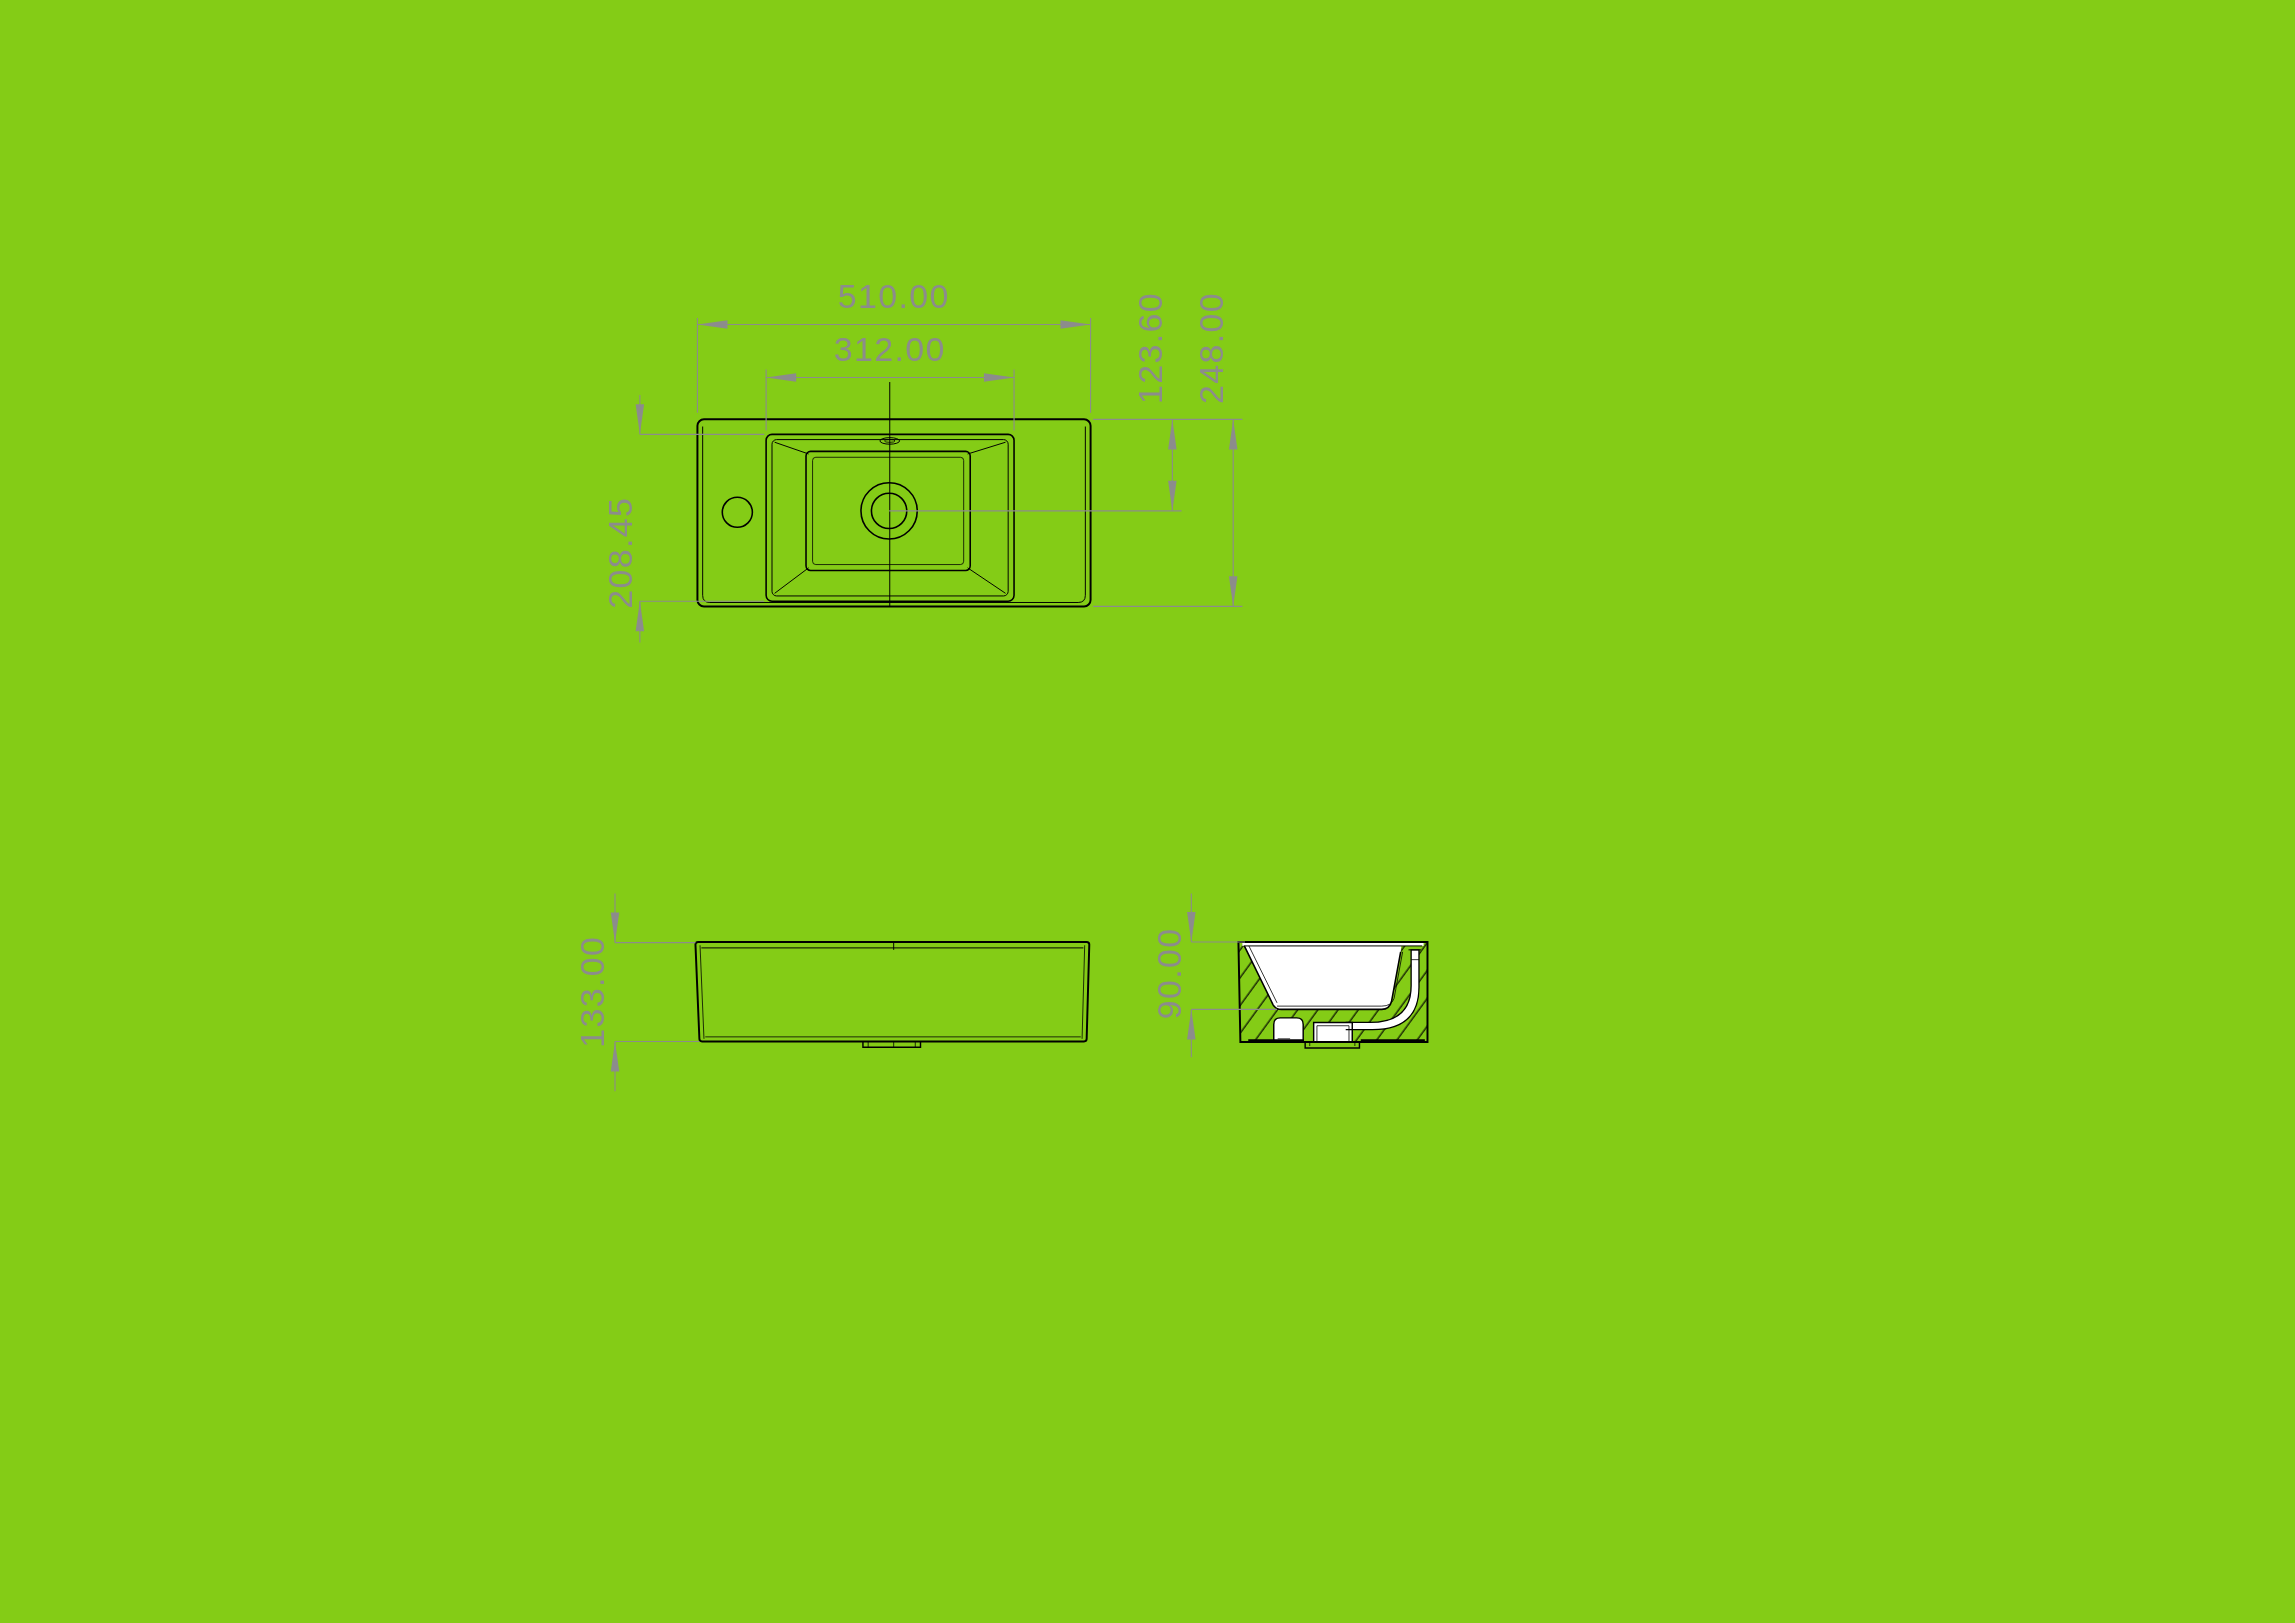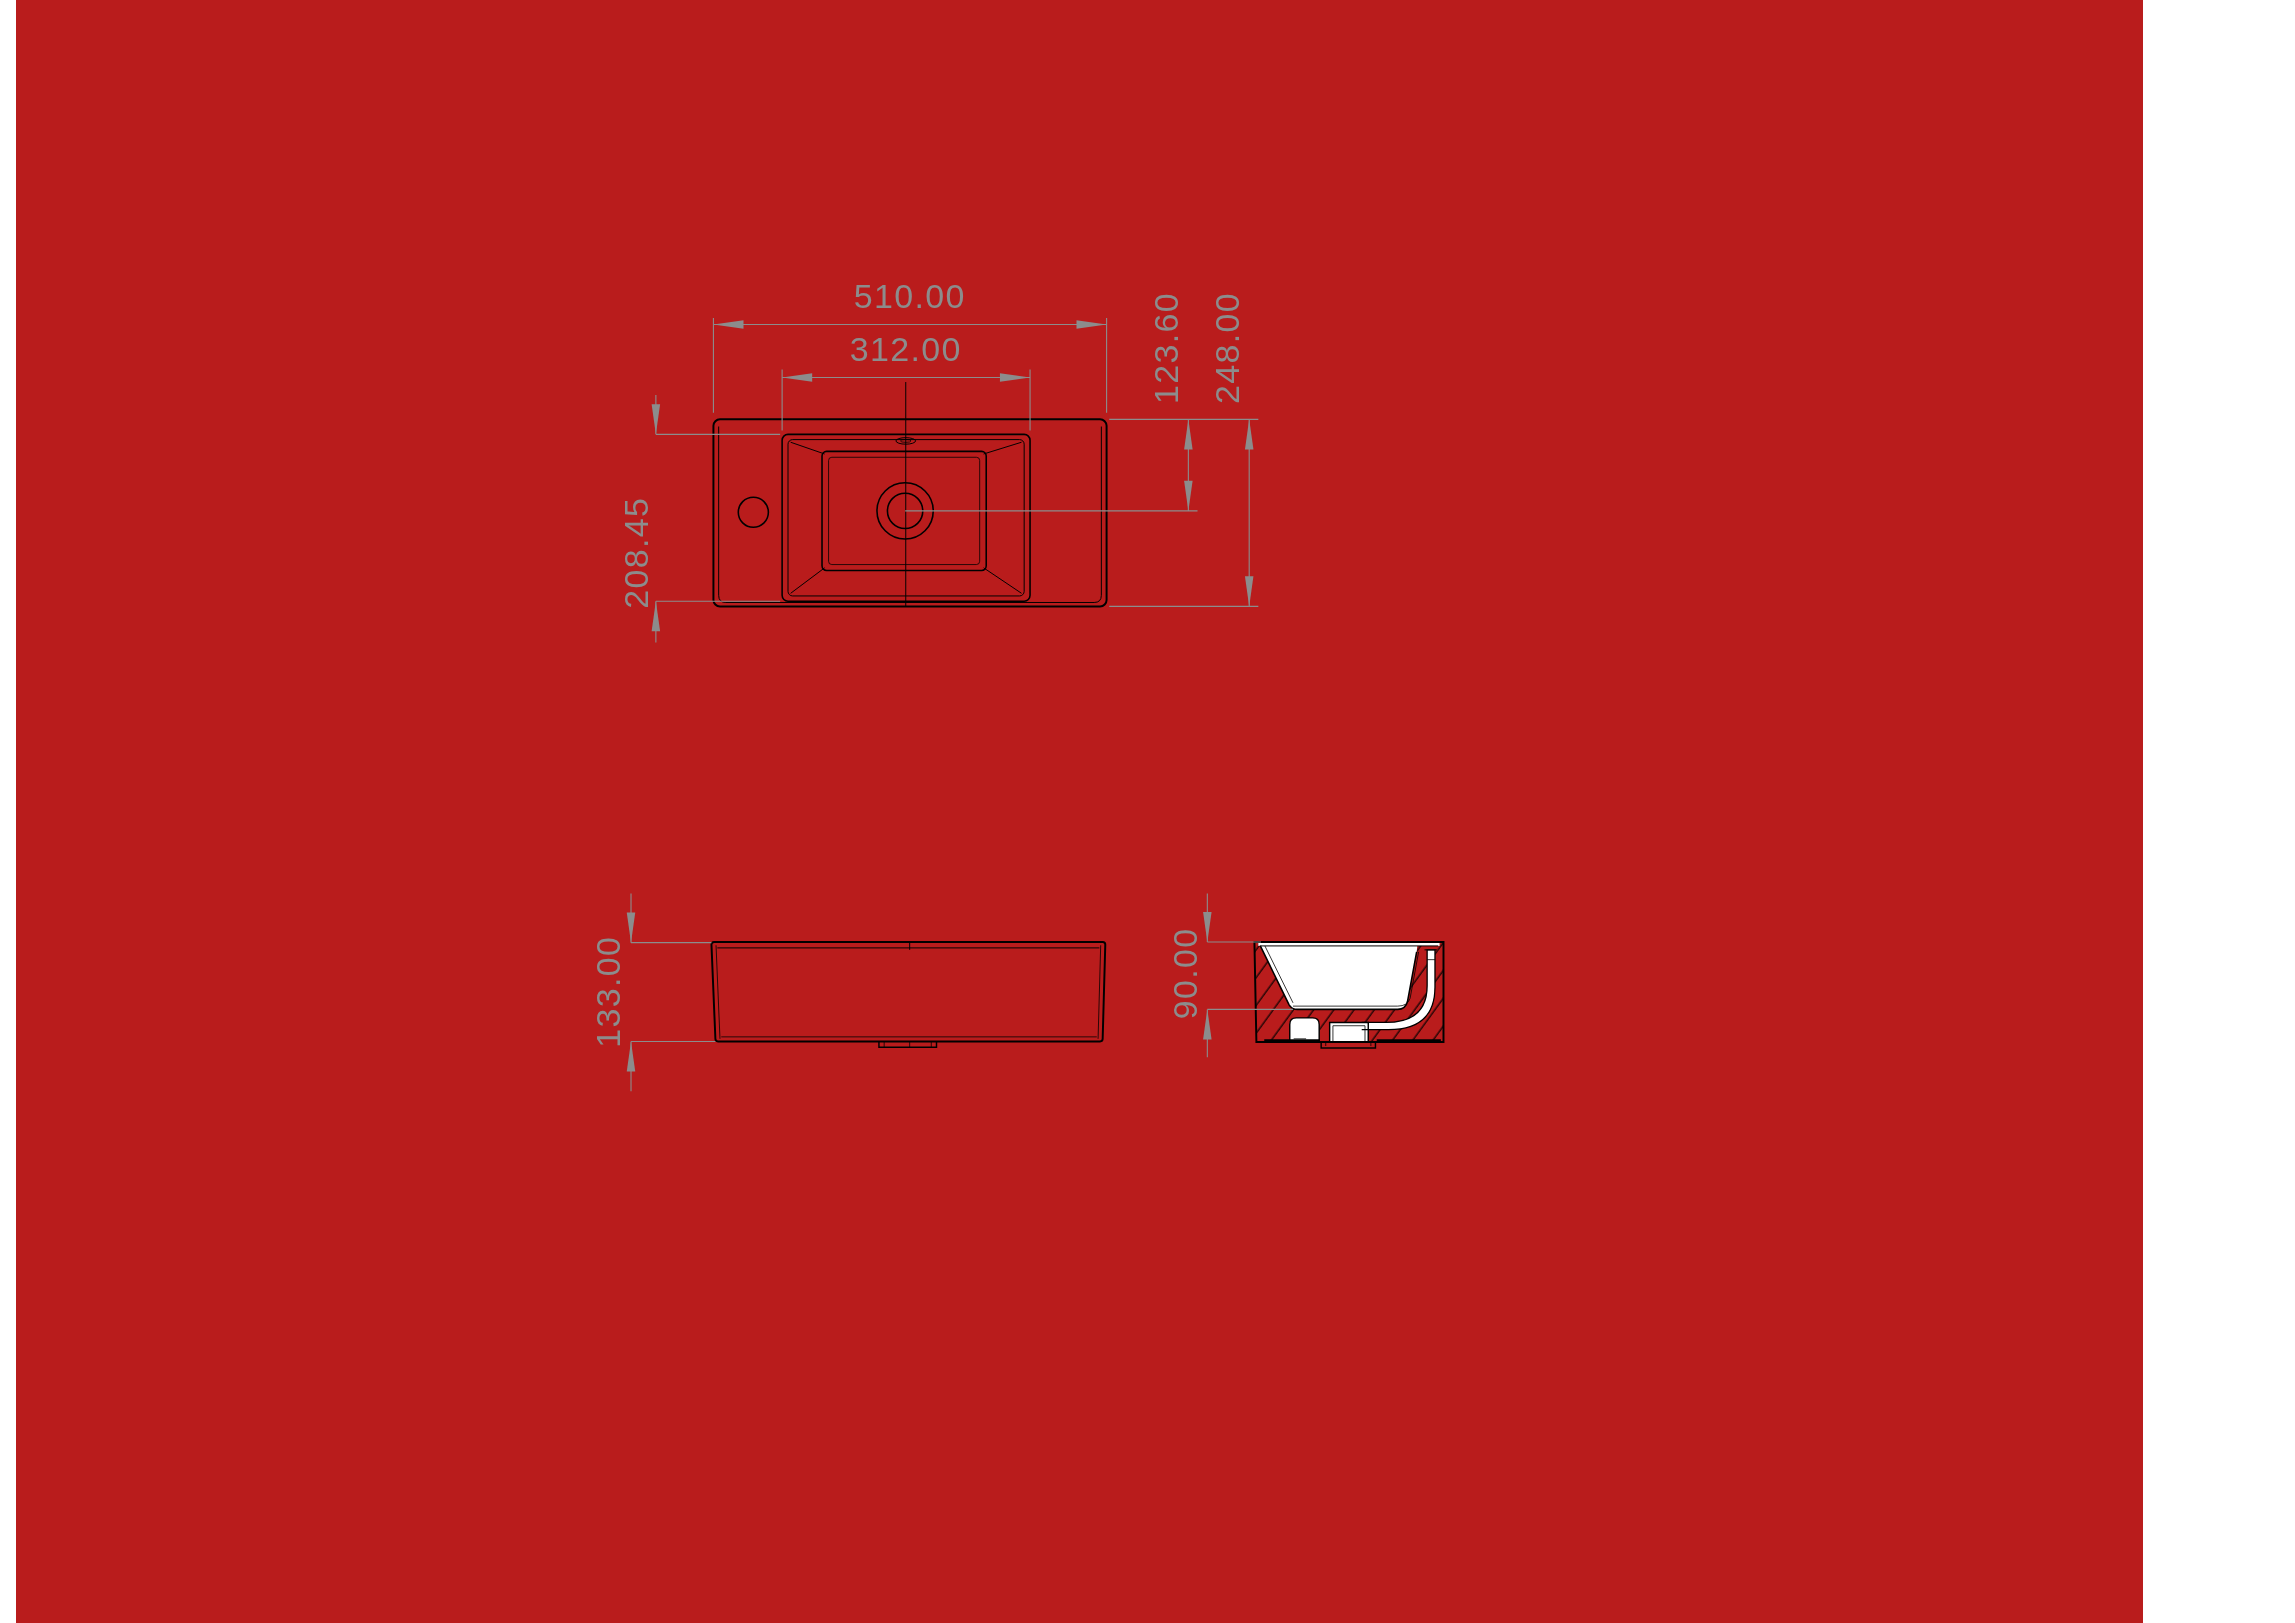--- a/index.html
+++ b/index.html
@@ -1,22 +1,21 @@
 <!DOCTYPE html>
 <html style="font-size:10.5px"><head>
 <meta charset="utf-8">
 <style>
   html,body{margin:0;padding:0;background:#ffffff;}
   .canvas{
     position:relative;
-    width:2127px;
+    width:2295px;
     height:1623px;
-    background:#b91c1c;
+    background:#84cc16;
     font-family:"Liberation Sans", sans-serif;
-    margin-left:16px;
   }
   svg{position:absolute;left:0;top:0;}
   .geo{stroke:#000000;fill:none;}
   .geo-thick{stroke:#000000;stroke-width:3;fill:none;}
   .geo-med{stroke:#000000;stroke-width:2.4;fill:none;}
   .geo-thin{stroke:#000000;stroke-width:1.5;fill:none;}
   .geo-hair{stroke:#000000;stroke-width:1.2;fill:none;}
   .dim{stroke:#8c8c8c;stroke-width:1.7;fill:none;}
   .dim-arrow{fill:#8c8c8c;stroke:none;}
   .dim-text{

